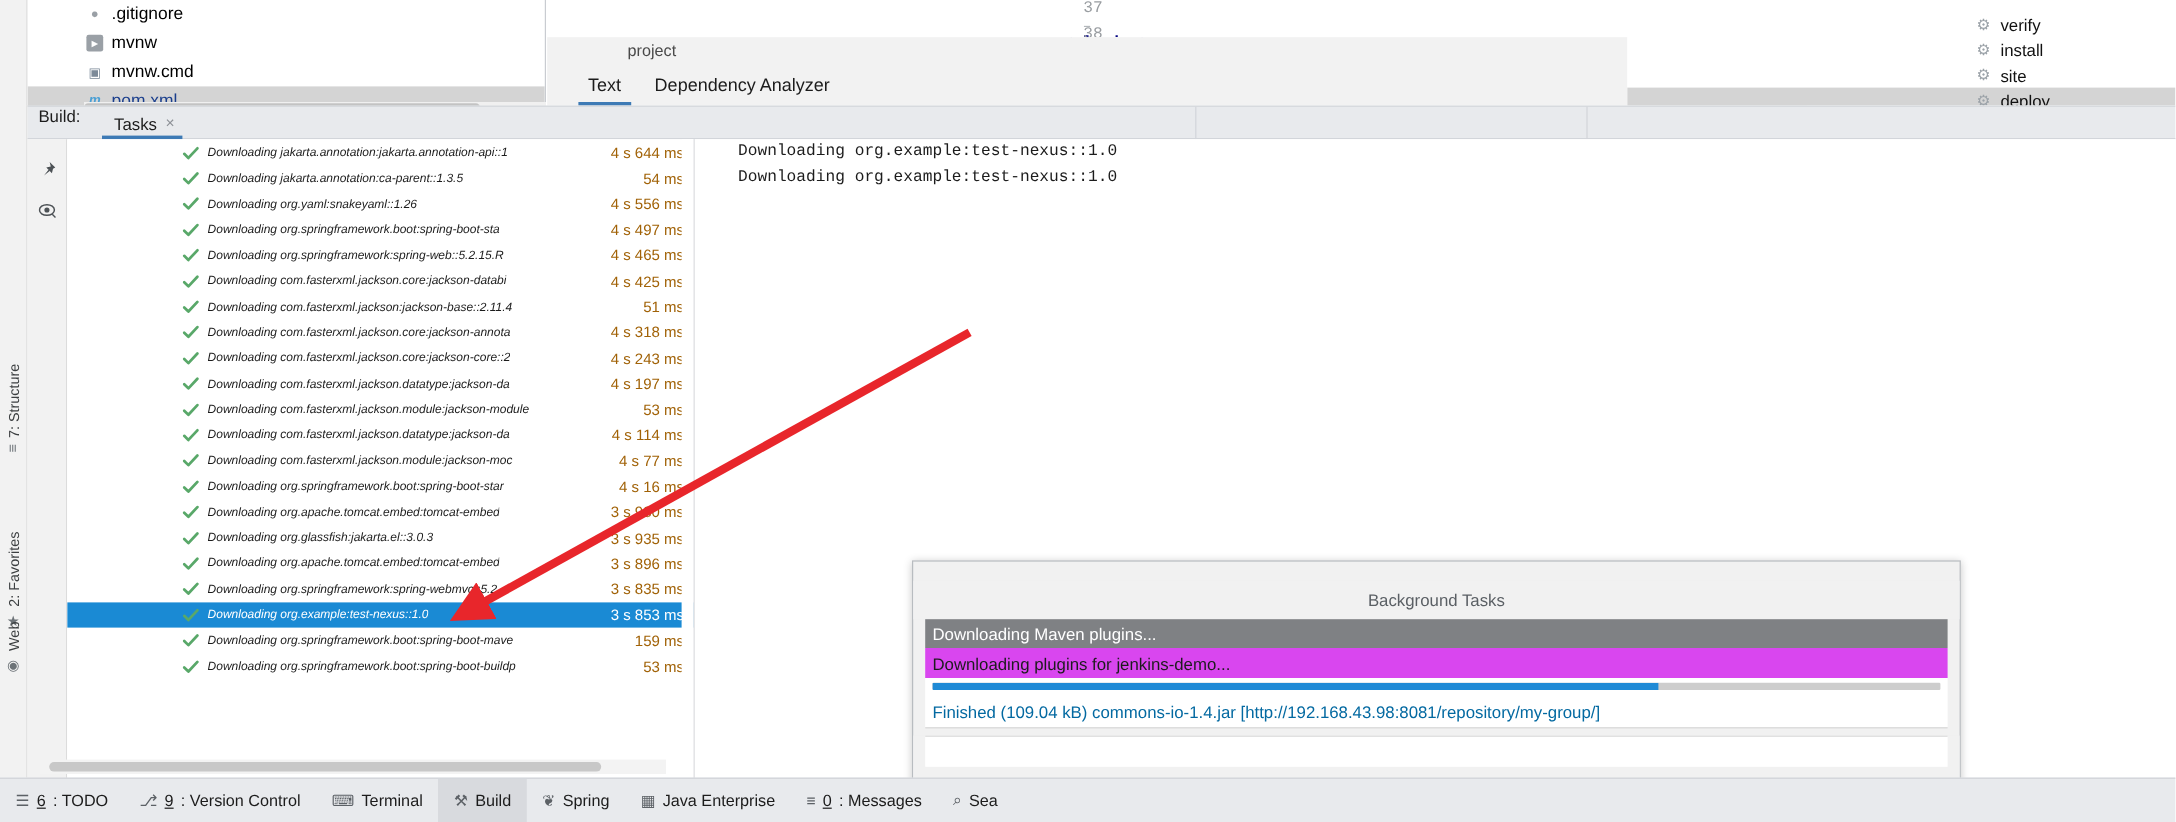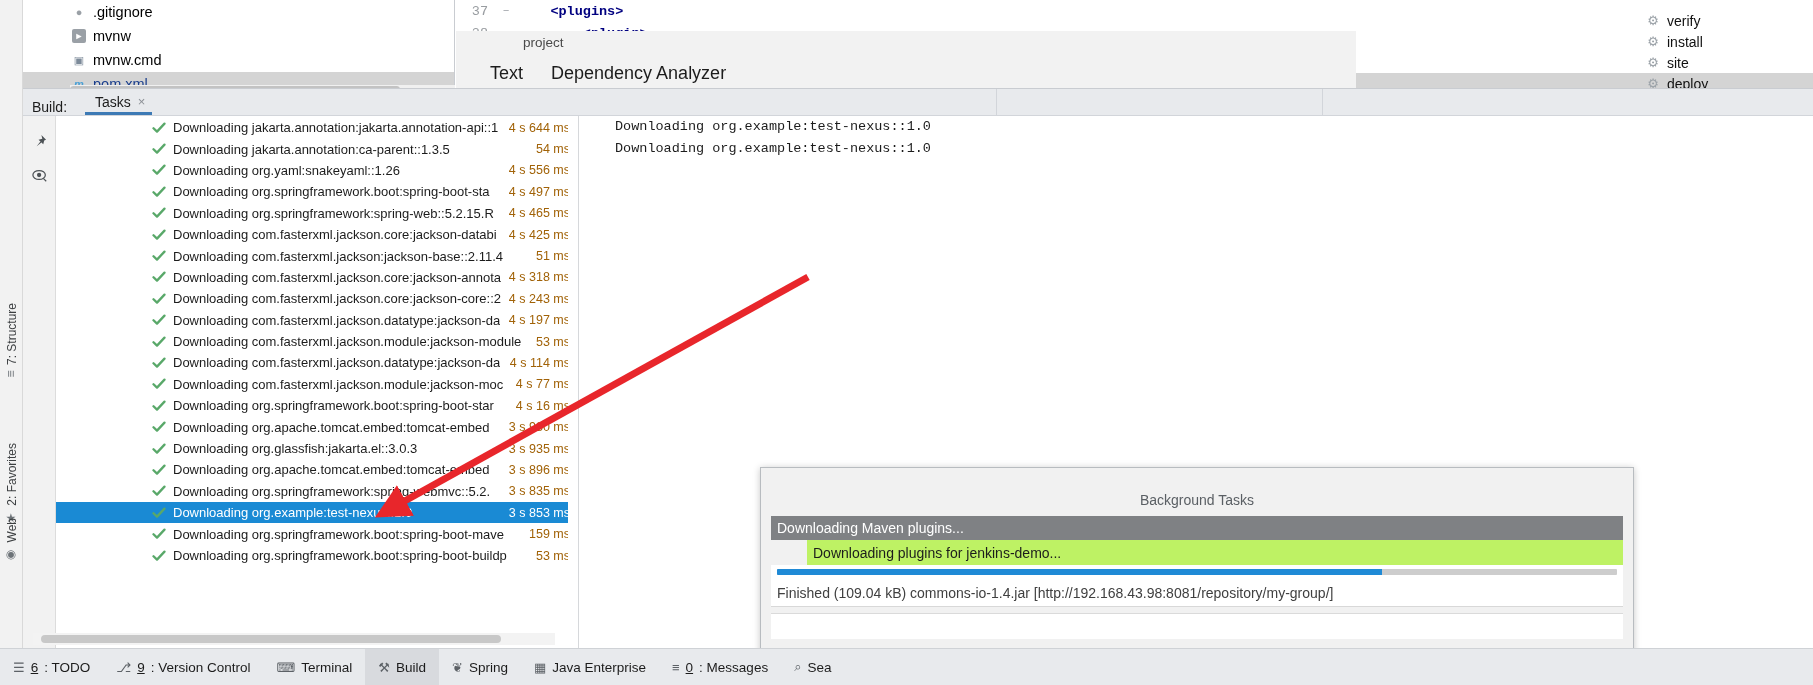--- a/index.html
+++ b/index.html
@@ -51,21 +51,21 @@
   .proj-scroll-h .thumb {
     position: absolute; left: 0; top: 1px; width: 330px; height: 7px;
     background: #c3c3c3; border-radius: 4px;
   }
 
   
   .editor-area {
     position: absolute; left: 456px; top: 0; width: 900px; height: 31px;
     background: #ffffff; overflow: hidden;
   }
-  .code-line { display: flex; align-items: center; height: 22px; white-space: pre; }
+  .code-line { display: flex; align-items: center; height: 22px; white-space: pre; flex-direction: column; }
   .ln {
     width: 38px; text-align: right; color: #999da1;
     font-family: "Liberation Mono", monospace; font-size: 13.5px;
     padding-right: 6px;
   }
   .fold {
     width: 24px; text-align: center; color: #a7abb0; font-size: 12px;
     font-family: "Liberation Mono", monospace;
   }
   .codetxt {
@@ -83,21 +83,21 @@
   }
   .breadcrumb {
     position: absolute; left: 67px; top: 4px;
     font-size: 13.5px; color: #4a4a4a;
   }
   .pom-tabs {
     position: absolute; left: 0; top: 28px; width: 900px; height: 29px;
     display: flex; align-items: flex-start; padding-left: 20px;
   }
   .pom-tab {
-    font-size: 18px; color: #1c1c1c; padding: 4px 14px 8px 14px;
+    font-size: 15px; color: #1c1c1c; padding: 4px 14px 8px 14px;
     position: relative;
   }
   .pom-tab.active::after {
     content: ""; position: absolute; left: 6px; right: 6px; bottom: 0;
     height: 3px; background: #3d7ab5;
   }
 
   
   .maven-panel {
     position: absolute; left: 1356px; top: 0; width: 457px; height: 88px;
@@ -124,21 +124,21 @@
   }
 
   
   .build-window {
     position: absolute; left: 23px; top: 88px; width: 1790px; height: 560px;
     background: #ffffff; border-top: 1px solid #c9ccd1;
   }
   .build-header {
     position: absolute; left: 0; top: 0; width: 1790px; height: 27px;
     background: #e8eaed; border-bottom: 1px solid #d2d5da;
-    display: flex; align-items: flex-end;
+    display: flex; align-items: flex-start;
   }
   .build-label {
     font-size: 14px; color: #1c1c1c; padding-left: 9px; padding-right: 18px;
   }
   .build-tab {
     position: relative; display: flex; align-items: center; gap: 7px;
     padding: 0 10px; height: 27px;
   }
   .build-tab .ttext { font-size: 14px; color: #1c1c1c; }
   .build-tab .tclose { font-size: 13px; color: #8c9096; }
@@ -171,21 +171,21 @@
   .tree-row {
     position: relative; height: 21.4px; display: flex; align-items: center;
     white-space: nowrap; padding-left: 96px;
   }
   .tree-row.selected { background: #1a8ad4; }
   .chk {
     width: 14px; height: 14px; flex: 0 0 auto; margin-right: 7px;
     display: inline-flex; align-items: center; justify-content: center;
   }
   .chk svg { display: block; }
-  .tree-txt { font-size: 13px; color: #1c1c1c; overflow: hidden; }
+  .tree-txt { font-size: 10px; color: #1c1c1c; overflow: hidden; font-style: italic; }
   .tree-row.selected .tree-txt { color: #ffffff; }
   .tree-dur {
     position: absolute; right: 8px; top: 0; height: 21.4px;
     display: flex; align-items: center; font-size: 12.5px; color: #a16207;
   }
   .tree-row.selected .tree-dur { color: #ffffff; }
 
   .tree-vscroll {
     position: absolute; left: 545px; top: 27px; width: 10px; height: 533px;
     background: #ffffff;
@@ -236,33 +236,33 @@
   .bg-title {
     height: 32px; display: flex; align-items: center; justify-content: center;
     font-size: 14px; color: #5a5f64; background: #f1f1f1; margin-top: 16px;
   }
   .bg-body { padding: 0 10px; }
   .bg-task-header {
     background: #7f8184; color: #ffffff; font-size: 14px;
     padding: 3px 6px; height: 24px; display: flex; align-items: center;
   }
   .bg-task-sub {
-    background: #bef264; font-size: 14px; color: #1c1c1c;
-    padding: 4px 6px; height: 25px; display: flex; align-items: center; margin-left: 36px;
+    background: #d946ef; font-size: 14px; color: #1c1c1c;
+    padding: 4px 6px; height: 25px; display: flex; align-items: center;
   }
   .bg-progress-wrap {
     background: #ffffff; padding: 4px 6px 5px 6px;
   }
   .bg-progress {
     position: relative; height: 6px; background: #cdcdcd; border-radius: 1px;
     overflow: hidden;
   }
   .bg-progress .fill { position: absolute; left: 0; top: 0; height: 6px; background: #1f8ad6; }
   .bg-status {
-    background: #ffffff; font-size: 14px; color: #404040;
+    background: #ffffff; font-size: 14px; color: #0369a1;
     padding: 4px 6px; height: 26px; display: flex; align-items: center;
   }
   .bg-divider { height: 1px; background: #d8d8d8; }
   .bg-lower { background:#f1f1f1; height: 36px; }
   .bg-lower-inner {
     margin: 6px 10px 0 10px; height: 26px; background: #ffffff;
     border-top: 1px solid #dadada;
   }
 
   

